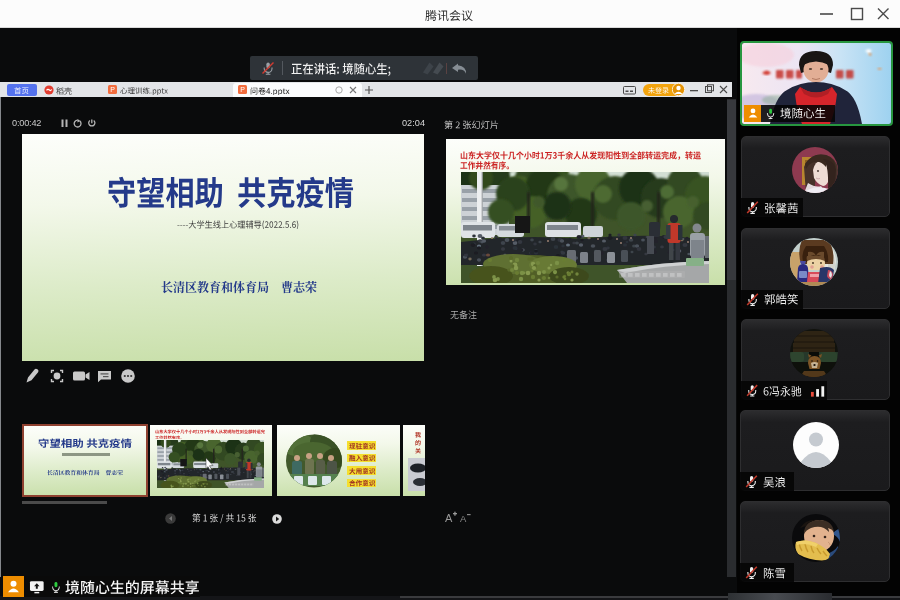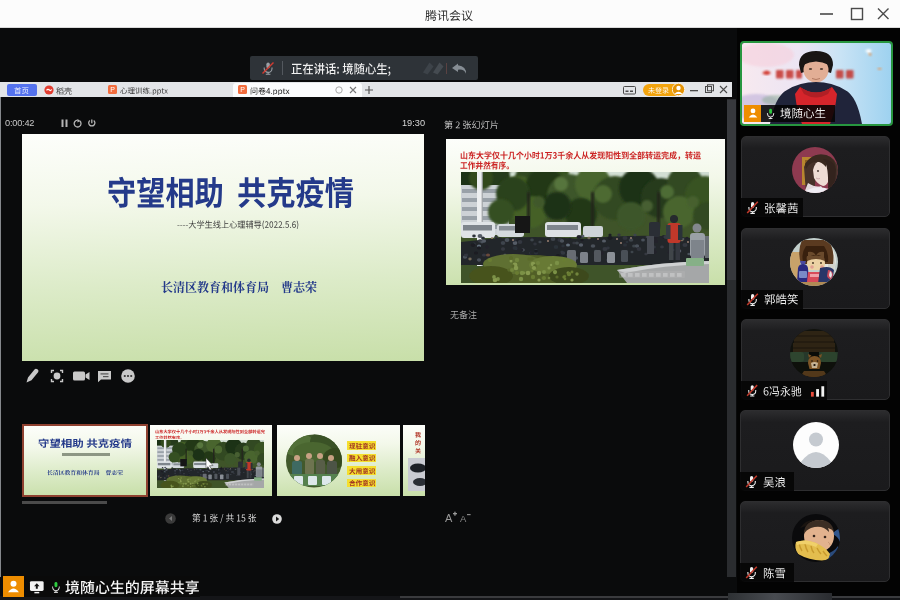--- a/index.html
+++ b/index.html
@@ -99,30 +99,30 @@
           <path d="M2.2 6.1V11.9H0.6V13H11.9V11.9H7.2V8.2H11V7.1H7.2V4H11.5V2.8H1.1V4H6V11.9H3.5V6.1Z M17.3 1.9C17.1 2.5 16.9 3.2 16.6 3.8H13.2V4.9H16.1C15.3 6.5 14.3 7.9 12.9 8.8C13.1 9.1 13.4 9.6 13.5 9.9C14 9.6 14.4 9.2 14.8 8.8V13.5H16V7.4C16.6 6.7 17.1 5.8 17.5 4.9H24.3V3.8H18C18.2 3.3 18.4 2.8 18.5 2.2ZM19.9 5.5V7.8H17.2V8.9H19.9V12.2H16.7V13.2H24.3V12.2H21.1V8.9H23.8V7.8H21.1V5.5Z M26.2 2.8C26.8 3.4 27.6 4.3 28 4.9L28.9 4.1C28.5 3.5 27.6 2.7 27 2.1ZM25.5 5.8V7H27.1V11C27.1 11.6 26.7 12 26.4 12.2C26.7 12.5 27 13 27.1 13.3C27.3 13 27.6 12.7 29.7 11C29.6 10.8 29.4 10.3 29.3 10L28.2 10.8V5.8ZM34.2 5.5V8.2H32.3V7.7V5.5ZM31.1 2V4.3H29.5V5.5H31.1V7.7V8.2H29.2V9.4H31C30.9 10.7 30.4 11.9 29.3 12.8C29.6 12.9 30 13.3 30.2 13.5C31.6 12.5 32 11 32.2 9.4H34.2V13.5H35.4V9.4H37V8.2H35.4V5.5H36.8V4.3H35.4V1.9H34.2V4.3H32.3V2Z M38.6 2.9C39.3 3.5 40.1 4.3 40.5 4.9L41.3 4C40.9 3.5 40 2.8 39.4 2.2ZM42.7 8.8V13.6H43.9V13.1H47.6V13.5H48.9V8.8H46.3V6.9H49.5V5.8H46.3V3.5C47.3 3.4 48.2 3.2 49 3L48.1 2C46.7 2.5 44.2 2.8 42 3C42.2 3.3 42.3 3.7 42.4 4C43.3 3.9 44.2 3.8 45.1 3.7V5.8H42V6.9H45.1V8.8ZM43.9 12V9.9H47.6V12ZM38 5.8V7H39.6V11C39.6 11.7 39.2 12.1 38.9 12.3C39.1 12.5 39.5 13 39.6 13.3C39.8 13 40.2 12.7 42.4 10.9C42.2 10.7 42 10.2 41.9 9.9L40.7 10.8V5.8Z M51.9 7.8C52.4 7.8 52.8 7.3 52.8 6.8C52.8 6.1 52.4 5.7 51.9 5.7C51.3 5.7 50.9 6.1 50.9 6.8C50.9 7.3 51.3 7.8 51.9 7.8ZM51.9 12.7C52.4 12.7 52.8 12.2 52.8 11.7C52.8 11.1 52.4 10.6 51.9 10.6C51.3 10.6 50.9 11.1 50.9 11.7C50.9 12.2 51.3 12.7 51.9 12.7Z M62.8 8.8H66.4V9.5H62.8ZM62.8 7.4H66.4V8.1H62.8ZM63.8 2.1C63.9 2.3 64 2.5 64.1 2.8H61.5V3.8H67.8V2.8H65.3C65.2 2.5 65.1 2.1 64.9 1.9ZM65.8 3.9C65.7 4.2 65.5 4.7 65.4 5.1H63.6L63.8 5C63.8 4.7 63.6 4.2 63.4 3.8L62.5 4C62.6 4.3 62.7 4.8 62.8 5.1H61.1V6.1H68.2V5.1H66.4L66.9 4.1ZM61.7 6.6V10.3H62.9C62.7 11.6 62.2 12.3 60.2 12.7C60.4 12.9 60.7 13.3 60.8 13.6C63.1 13 63.8 12 64 10.3H65V12C65 12.7 65.1 12.9 65.3 13.1C65.5 13.3 65.9 13.4 66.2 13.4C66.4 13.4 66.9 13.4 67.1 13.4C67.3 13.4 67.7 13.3 67.8 13.3C68.1 13.2 68.2 13.1 68.3 12.8C68.4 12.6 68.5 12.1 68.5 11.6C68.2 11.5 67.8 11.3 67.6 11.2C67.6 11.6 67.5 12 67.5 12.2C67.5 12.3 67.4 12.4 67.3 12.4C67.3 12.4 67.1 12.5 67 12.5C66.8 12.5 66.6 12.5 66.5 12.5C66.3 12.5 66.3 12.4 66.2 12.4C66.1 12.4 66.1 12.3 66.1 12.1V10.3H67.5V6.6ZM56.9 10.8 57.3 12C58.4 11.6 59.8 11 61.1 10.5L60.8 9.4L59.6 9.8V6.1H60.7V5H59.6V2.1H58.4V5H57.1V6.1H58.4V10.3C57.9 10.5 57.3 10.6 56.9 10.8Z M77.4 1.9C77.3 2.4 77.2 2.9 77 3.3H75.3V4.3H76.6C76.2 5.2 75.6 6 74.9 6.6L75.1 6.7H73.1V7.7H74.2V11.1C73.7 11.3 73.2 11.8 72.6 12.4L73.4 13.4C73.8 12.7 74.3 11.9 74.6 11.9C74.8 11.9 75.2 12.3 75.7 12.6C76.4 13.1 77.1 13.3 78.2 13.3C79 13.3 80.3 13.2 80.9 13.2C80.9 12.9 81 12.4 81.1 12.1C80.3 12.2 79 12.3 78.2 12.3C77.2 12.3 76.5 12.1 75.8 11.7C75.6 11.5 75.4 11.3 75.2 11.2V6.8C75.4 7 75.6 7.2 75.7 7.4C76 7.1 76.2 6.9 76.4 6.6V11.6H77.5V9.6H79.5V10.6C79.5 10.7 79.4 10.7 79.3 10.8C79.2 10.8 78.9 10.8 78.5 10.7C78.6 11 78.8 11.3 78.8 11.6C79.4 11.6 79.8 11.6 80.1 11.4C80.4 11.3 80.5 11.1 80.5 10.6V5.2H77.3C77.5 4.9 77.6 4.6 77.8 4.3H81V3.3H78.1C78.3 2.9 78.4 2.5 78.5 2.1ZM77.5 7.8H79.5V8.8H77.5ZM77.5 7V6.1H79.5V7ZM70 2.5V13.6H71V3.5H72.1C71.9 4.4 71.6 5.6 71.4 6.4C72.1 7.4 72.2 8.3 72.2 8.9C72.2 9.3 72.2 9.7 72 9.8C71.9 9.9 71.8 9.9 71.7 9.9C71.6 9.9 71.4 9.9 71.2 9.9C71.4 10.2 71.4 10.6 71.4 10.9C71.7 10.9 71.9 10.9 72.1 10.9C72.4 10.8 72.6 10.8 72.8 10.6C73.1 10.4 73.2 9.8 73.2 9.1C73.2 8.3 73.1 7.4 72.3 6.3C72.6 5.5 72.9 4.4 73.2 3.5C73.7 4.1 74.2 4.9 74.4 5.4L75.2 5C75 4.4 74.4 3.6 73.9 3L73.2 3.4L73.4 2.9L72.6 2.4L72.5 2.5Z M85.2 5.5V11.5C85.2 12.9 85.6 13.3 87.1 13.3C87.4 13.3 89.1 13.3 89.5 13.3C90.9 13.3 91.3 12.6 91.4 10.2C91.1 10.1 90.6 9.9 90.3 9.7C90.2 11.8 90.1 12.2 89.4 12.2C89 12.2 87.6 12.2 87.2 12.2C86.6 12.2 86.4 12.1 86.4 11.5V5.5ZM83.1 6.3C82.9 7.9 82.5 9.8 82 11.1L83.2 11.6C83.7 10.2 84.1 8.1 84.3 6.5ZM90.9 6.4C91.6 7.9 92.3 9.9 92.5 11.2L93.7 10.7C93.4 9.4 92.7 7.5 92 6ZM85.7 3.1C86.9 3.9 88.4 5.1 89.1 5.9L90 5C89.2 4.2 87.7 3 86.5 2.3Z M96.8 2.1C96.4 3.9 95.6 5.6 94.6 6.7C94.9 6.9 95.4 7.2 95.6 7.4C96.1 6.9 96.5 6.2 96.9 5.5H99.7V8H96.1V9.1H99.7V12H94.7V13.2H105.9V12H100.9V9.1H104.8V8H100.9V5.5H105.3V4.3H100.9V1.9H99.7V4.3H97.4C97.7 3.7 97.9 3 98.1 2.4Z M108.4 7.8C108.9 7.8 109.4 7.3 109.4 6.8C109.4 6.1 108.9 5.7 108.4 5.7C107.9 5.7 107.4 6.1 107.4 6.8C107.4 7.3 107.9 7.8 108.4 7.8ZM107.5 15C108.8 14.5 109.6 13.5 109.6 12.2C109.6 11.2 109.2 10.6 108.5 10.6C107.9 10.6 107.5 11 107.5 11.6C107.5 12.2 107.9 12.5 108.4 12.5L108.6 12.5C108.6 13.2 108 13.8 107.2 14.2Z" fill="#f0f0f0"></path>
         </svg>
       </div>
 <svg class="abs" style="left:172px;top:4px" width="50" height="17">
         <path d="M1 12.5 L7.5 2.5 L11.5 6.5 L5.5 14.5 Z" fill="#3d4349"></path>
         <path d="M11 12.5 L17.5 2.5 L21.5 6.5 L15.5 14.5 Z" fill="#454b51"></path>
         <rect x="24" y="3" width="1" height="11" fill="#5a4242"></rect>
         <path d="M36 3.5 L30 8 L36 12 V9.7 q6 -1 8 4 q0.5 -7 -8 -8.4 Z" fill="#868d94"></path>
       </svg>
 </div>
-<div style="position:absolute;left:5px;top:118.5px;font-size:9.2px;line-height:9px;color:#c9c9c9;letter-spacing:-0.2px"><span>0:00:42</span></div>
+<div style="position:absolute;left:12px;top:118.5px;font-size:9.2px;line-height:9px;color:#c9c9c9;letter-spacing:-0.2px"><span>0:00:42</span></div>
 <svg class="abs" style="left:60px;top:119px" width="38" height="9">
       <rect x="1.5" y="0.5" width="2" height="7.5" fill="#b5b5b5"></rect>
       <rect x="5.5" y="0.5" width="2" height="7.5" fill="#b5b5b5"></rect>
       <path d="M17.7 1.2 a3.4 3.4 0 1 0 2.2 0.9" stroke="#b5b5b5" stroke-width="1.3" fill="none"></path>
       <path d="M17.5 0 l3 1.9 -3.1 1.7 Z" fill="#b5b5b5"></path>
       <path d="M31.8 0.5 v3.8" stroke="#b5b5b5" stroke-width="1.3"></path>
       <path d="M29.9 1.4 a3.1 3.1 0 1 0 3.8 0" stroke="#b5b5b5" stroke-width="1.3" fill="none"></path>
     </svg>
-<div style="position:absolute;left:402px;top:118.5px;font-size:9.2px;line-height:9px;color:#d8d8d8"><span>19:30</span></div>
+<div style="position:absolute;left:402px;top:118.5px;font-size:9.2px;line-height:9px;color:#d8d8d8"><span>02:04</span></div>
 <div class="abs" style="left:22px;top:134px;width:402px;height:227px;background:linear-gradient(178deg,#fdfefb 0%,#f3f8ea 30%,#dcebc8 65%,#c8dfa9 100%)">
 <div style="position:absolute;left:85px;top:38px;">
         <svg width="247" height="38.94" viewBox="0 0 278.98 38.94" preserveAspectRatio="none" style="display:block">
           <path d="M5.3 24.5C7.3 26.6 9.5 29.4 10.4 31.4L13.7 29.1C12.8 27.1 10.5 24.4 8.5 22.5ZM19.1 13.8V17.8H1.7V21.7H19.1V31.1C19.1 31.6 18.8 31.8 18.2 31.8C17.5 31.8 15 31.8 12.9 31.7C13.4 32.8 14.1 34.6 14.3 35.7C17.4 35.8 19.6 35.7 21.2 35.1C22.7 34.5 23.2 33.4 23.2 31.2V21.7H31.3V17.8H23.2V13.8ZM13.5 5.6C14 6.6 14.5 7.7 14.9 8.7H2.3V15.8H6.3V12.5H26.3V15.8H30.5V8.7H19.3C18.9 7.5 18.2 5.9 17.5 4.7Z M34.7 32.2V35.4H64.2V32.2H51.4V30.4H60.9V27.3H51.4V25.6H62.5V22.4H36.8V25.6H47.5V27.3H38.2V30.4H47.5V32.2ZM37.5 21.2C38.3 20.7 39.7 20.2 48.2 17.9C48.1 17.1 48.1 15.5 48.3 14.6L41.5 16.3V11.5H49.3V8.1H44.3C43.9 7.1 43.3 5.8 42.7 4.9L39.2 5.9C39.5 6.6 39.9 7.4 40.2 8.1H34.2V11.5H37.7V15.8C37.7 17.3 36.7 18 36 18.4C36.6 19 37.3 20.4 37.5 21.2ZM50.8 6C50.8 13.9 50.9 17.2 47.3 19.4C48 20 49.1 21.4 49.5 22.3C51.7 21.1 52.9 19.4 53.6 16.9H59.7V18C59.7 18.4 59.5 18.5 59 18.5C58.5 18.6 56.8 18.6 55.3 18.5C55.9 19.4 56.4 20.9 56.6 21.9C58.9 21.9 60.6 21.8 61.8 21.3C63.1 20.8 63.5 19.8 63.5 18.1V6ZM54.5 8.8H59.7V10.3H54.4ZM54.3 12.8H59.7V14.4H54.1Z M85.1 18.1H92.9V22.4H85.1ZM85.1 14.6V10.5H92.9V14.6ZM85.1 25.9H92.9V30.2H85.1ZM81.3 6.7V35.7H85.1V33.8H92.9V35.5H96.9V6.7ZM72.2 4.9V11.8H67.5V15.5H71.7C70.7 19.5 68.8 23.9 66.6 26.6C67.3 27.6 68.1 29.2 68.5 30.3C69.9 28.4 71.2 25.8 72.2 22.9V35.9H76V22.1C77 23.6 77.9 25.2 78.4 26.2L80.7 23C80 22.2 77.2 18.7 76 17.5V15.5H80.2V11.8H76V4.9Z M99.8 28.7 100.5 32.7 115 29.2C114 30.6 112.7 31.9 111.1 33C112 33.7 113.3 35 113.8 36C120.3 31.5 122.1 24.6 122.6 15.8H126.1C125.9 26.4 125.6 30.6 124.8 31.5C124.5 31.9 124.2 32 123.6 32C122.9 32 121.4 32 119.8 31.9C120.5 32.9 120.9 34.6 121 35.7C122.7 35.7 124.4 35.8 125.5 35.6C126.7 35.4 127.5 35 128.2 33.9C129.3 32.3 129.6 27.5 129.9 13.9C129.9 13.4 129.9 12.1 129.9 12.1H122.7C122.8 9.8 122.8 7.4 122.8 5H118.9L118.9 12.1H114.5V15.8H118.7C118.4 20.9 117.6 25.2 115.4 28.7L115.1 25.6L113.7 25.9V6.3H102.1V28.2ZM105.6 27.6V23.5H110V26.7ZM105.6 16.7H110V20.1H105.6ZM105.6 13.2V9.9H110V13.2Z M165.8 28.5C168.7 30.8 172.7 34 174.5 36L178.4 33.7C176.3 31.6 172.2 28.5 169.4 26.5ZM157 26.6C155.3 28.8 151.8 31.5 148.6 33.2C149.6 33.9 151 35.1 151.9 36C155.1 34.1 158.7 31.1 161.2 28.2ZM149.6 11.3V15.1H155.6V21.5H148.4V25.3H178.6V21.5H171.4V15.1H177.6V11.3H171.4V5.2H167.3V11.3H159.7V5.2H155.6V11.3ZM159.7 21.5V15.1H167.3V21.5Z M189.4 17.5H203.6V21.1H189.4ZM194.3 4.9V7.8H182.1V11.4H194.3V14H185.6V24.6H190C189.5 28.5 188.2 31 180.9 32.3C181.7 33.2 182.8 34.9 183.2 36C191.8 34 193.6 30.2 194.3 24.6H198.1V30.7C198.1 34.4 199.1 35.6 202.9 35.6C203.7 35.6 206.3 35.6 207.1 35.6C210.4 35.6 211.5 34.2 211.9 28.9C210.8 28.6 209.1 28 208.2 27.4C208.1 31.3 207.9 31.8 206.8 31.8C206.1 31.8 204 31.8 203.5 31.8C202.4 31.8 202.2 31.7 202.2 30.6V24.6H207.7V14H198.4V11.4H211V7.8H198.4V4.9Z M229.3 5.7C229.6 6.5 230 7.5 230.4 8.3H218.9V14.7C218.3 13.5 217.6 12.1 216.9 11L213.8 12.4C214.8 14.3 216 16.8 216.5 18.4L218.9 17.3V18.4L218.9 21C216.9 22 215.1 23 213.7 23.6L214.9 27.2L218.5 25C218 28.1 217 31.3 214.9 33.8C215.8 34.3 217.5 35.4 218.2 36.1C221.7 32.1 222.6 25.8 222.8 20.7C223.3 21.3 224.1 22.2 224.6 23H224.3V26.3H226.1L225.1 26.5C226.1 28.4 227.4 30 229 31.3C226.8 32 224.5 32.4 222 32.7C222.6 33.6 223.3 35 223.6 36C226.9 35.5 229.9 34.7 232.6 33.6C235.2 34.8 238.4 35.6 242.2 36C242.7 34.9 243.6 33.3 244.4 32.5C241.4 32.3 238.8 31.9 236.6 31.3C239 29.5 240.9 27.1 242.1 23.9L239.7 22.8L239.1 23H226.1C229.4 21.4 230.2 19.1 230.3 16.7H235.5V17.5C235.5 20.8 236.2 22.2 239.6 22.2C240.1 22.2 241.3 22.2 241.8 22.2C242.6 22.2 243.4 22.1 243.9 21.9C243.8 21 243.7 19.4 243.6 18.4C243.1 18.6 242.3 18.6 241.7 18.6C241.4 18.6 240.2 18.6 239.9 18.6C239.4 18.6 239.3 18.3 239.3 17.5V13.3H226.6V16.3C226.6 17.9 226.2 19.2 222.8 20.3L222.8 18.4V11.9H244.9V8.3H234.8C234.4 7.3 233.8 5.8 233.2 4.7ZM236.7 26.3C235.7 27.7 234.3 28.8 232.7 29.7C231.1 28.8 229.8 27.7 228.9 26.3Z M247.9 11.5C247.7 14.2 247.2 17.9 246.5 20.2L249.4 21.2C250.1 18.6 250.6 14.6 250.7 11.8ZM262 26.8H271.9V28.2H262ZM262 24V22.4H271.9V24ZM250.7 4.9V35.9H254.3V11.8C254.8 13.1 255.3 14.5 255.6 15.4L258.2 14.2L258.1 14H265V15.4H256.1V18.2H277.9V15.4H268.9V14H276V11.4H268.9V10H276.9V7.2H268.9V4.9H265V7.2H257.2V10H265V11.4H258.1V13.9C257.7 12.7 256.9 10.9 256.2 9.5L254.3 10.3V4.9ZM258.4 19.5V36H262V31H271.9V32.1C271.9 32.5 271.8 32.6 271.3 32.6C270.9 32.6 269.3 32.7 268 32.6C268.4 33.5 268.9 35 269 35.9C271.3 36 273 35.9 274.1 35.4C275.4 34.8 275.7 33.9 275.7 32.2V19.5Z" fill="#243a8a"></path>
         </svg>
       </div>
 <div style="position:absolute;left:155px;top:84.7px;">
         <svg width="122" height="10.38" viewBox="0 0 131.56 10.38" preserveAspectRatio="none" style="display:block">
           <path d="M0.4 6.6H2.7V6H0.4Z M3.5 6.6H5.7V6H3.5Z M6.5 6.6H8.8V6H6.5Z M9.6 6.6H11.8V6H9.6Z M16.3 1.4C16.3 2.1 16.3 3 16.1 3.9H12.8V4.6H16C15.7 6.3 14.8 8 12.6 8.9C12.8 9.1 13 9.3 13.1 9.5C15.2 8.5 16.2 6.8 16.6 5.1C17.3 7.1 18.4 8.7 20.2 9.5C20.3 9.3 20.5 9 20.6 8.9C18.9 8.2 17.8 6.6 17.2 4.6H20.5V3.9H16.8C17 3 17 2.1 17 1.4Z M25.1 5.7V6.4H21.5V7H25.1V8.7C25.1 8.8 25 8.8 24.8 8.9C24.7 8.9 24.1 8.9 23.4 8.9C23.5 9 23.6 9.3 23.7 9.5C24.5 9.5 25 9.5 25.3 9.4C25.6 9.3 25.7 9.1 25.7 8.7V7H29.3V6.4H25.7V6C26.5 5.7 27.3 5.2 27.9 4.7L27.5 4.3L27.3 4.4H23V5H26.6C26.1 5.3 25.6 5.6 25.1 5.7ZM24.7 1.5C25 2 25.3 2.5 25.4 2.9H23.5L23.8 2.7C23.7 2.4 23.3 1.9 23 1.5L22.4 1.7C22.7 2.1 23 2.5 23.2 2.9H21.7V4.6H22.4V3.5H28.5V4.6H29.2V2.9H27.7C28 2.5 28.3 2.1 28.6 1.7L27.9 1.5C27.7 1.9 27.4 2.5 27 2.9H25.6L26 2.7C25.9 2.3 25.6 1.8 25.3 1.3Z M31.9 1.5C31.6 2.8 31 4 30.3 4.8C30.5 4.9 30.7 5.1 30.9 5.2C31.2 4.8 31.5 4.3 31.8 3.8H33.9V5.7H31.3V6.3H33.9V8.6H30.3V9.2H38.2V8.6H34.6V6.3H37.4V5.7H34.6V3.8H37.7V3.1H34.6V1.4H33.9V3.1H32.1C32.3 2.7 32.5 2.2 32.6 1.7Z M39.1 8.3 39.2 9C40 8.7 41.1 8.4 42.1 8.1L42 7.5C40.9 7.8 39.8 8.1 39.1 8.3ZM44.8 1.9C45.2 2.1 45.8 2.5 46.1 2.7L46.5 2.3C46.2 2.1 45.6 1.8 45.2 1.6ZM39.2 5.1C39.4 5 39.6 5 40.7 4.8C40.3 5.4 39.9 5.8 39.8 6C39.5 6.3 39.3 6.6 39.1 6.6C39.2 6.8 39.3 7.1 39.3 7.2C39.5 7.1 39.8 7 42 6.6C42 6.4 42 6.2 42 6L40.2 6.3C40.9 5.5 41.6 4.6 42.1 3.6L41.6 3.3C41.4 3.6 41.2 3.9 41 4.2L39.9 4.3C40.4 3.6 41 2.6 41.3 1.7L40.7 1.4C40.4 2.5 39.7 3.6 39.5 3.9C39.3 4.2 39.2 4.4 39 4.5C39.1 4.6 39.2 4.9 39.2 5.1ZM46.4 5.7C46.1 6.3 45.6 6.8 45 7.2C44.9 6.8 44.8 6.2 44.7 5.6L46.9 5.1L46.8 4.6L44.6 5C44.5 4.6 44.5 4.2 44.5 3.8L46.7 3.5L46.6 2.9L44.4 3.2C44.4 2.6 44.4 2 44.4 1.4H43.8C43.8 2.1 43.8 2.7 43.8 3.3L42.4 3.5L42.5 4.1L43.9 3.9C43.9 4.3 43.9 4.7 44 5.1L42.2 5.4L42.4 6L44 5.7C44.1 6.4 44.3 7.1 44.5 7.6C43.7 8.1 42.9 8.5 42 8.8C42.1 8.9 42.3 9.2 42.4 9.3C43.2 9.1 44 8.7 44.7 8.2C45.1 9 45.5 9.5 46.2 9.5C46.8 9.5 47 9.2 47.1 8.2C46.9 8.1 46.7 8 46.6 7.8C46.6 8.6 46.5 8.8 46.2 8.8C45.8 8.8 45.5 8.5 45.2 7.8C45.9 7.3 46.5 6.7 47 6Z M51.2 1.5V8.4H47.9V9.1H55.8V8.4H51.9V4.9H55.2V4.3H51.9V1.5Z M58.8 3.9V8.2C58.8 9.1 59.1 9.3 60 9.3C60.2 9.3 61.6 9.3 61.8 9.3C62.8 9.3 63 8.9 63.1 7.2C62.9 7.1 62.6 7 62.5 6.9C62.4 8.4 62.3 8.7 61.8 8.7C61.5 8.7 60.3 8.7 60.1 8.7C59.6 8.7 59.5 8.6 59.5 8.2V3.9ZM57.4 4.5C57.3 5.6 57 7 56.6 7.8L57.3 8.1C57.6 7.2 57.9 5.7 58 4.6ZM62.9 4.5C63.4 5.6 63.9 7 64.1 7.9L64.7 7.6C64.5 6.7 64 5.4 63.5 4.3ZM59.2 2.1C60.1 2.7 61.1 3.6 61.6 4.2L62.1 3.7C61.6 3.1 60.5 2.3 59.7 1.7Z M69.2 4H70.5V5.2H69.2ZM71.1 4H72.5V5.2H71.1ZM69.2 2.4H70.5V3.5H69.2ZM71.1 2.4H72.5V3.5H71.1ZM67.8 8.6V9.2H73.5V8.6H71.2V7.4H73.2V6.8H71.2V5.8H73.1V1.8H68.6V5.8H70.5V6.8H68.5V7.4H70.5V8.6ZM65.3 7.9 65.5 8.6C66.3 8.3 67.3 8 68.2 7.7L68.1 7L67.1 7.4V5.2H68V4.5H67.1V2.6H68.2V2H65.4V2.6H66.5V4.5H65.5V5.2H66.5V7.6C66.1 7.7 65.7 7.8 65.3 7.9Z M80.5 1.7C80.9 2 81.4 2.3 81.6 2.6L82 2.2C81.8 2 81.3 1.7 81 1.4ZM79.6 1.4V2.6H77.7V3.2H79.6V4H78V9.5H78.5V7.6H79.7V9.4H80.2V7.6H81.3V8.8C81.3 8.9 81.3 8.9 81.2 8.9C81.1 8.9 80.9 8.9 80.6 8.9C80.7 9.1 80.8 9.3 80.8 9.5C81.2 9.5 81.5 9.5 81.7 9.4C81.9 9.3 81.9 9.1 81.9 8.8V4H80.3V3.2H82.2V2.6H80.3V1.4ZM78.5 6H79.7V7H78.5ZM78.5 5.5V4.5H79.7V5.5ZM81.3 6V7H80.2V6ZM81.3 5.5H80.2V4.5H81.3ZM74.5 5.9C74.6 5.8 74.8 5.8 75.1 5.8H76V7L74.1 7.3L74.3 8L76 7.6V9.5H76.6V7.5L77.5 7.3L77.5 6.7L76.6 6.9V5.8H77.4V5.2H76.6V3.8H76V5.2H75.1C75.3 4.6 75.6 3.8 75.8 3.1H77.4V2.4H75.9C76 2.1 76.1 1.8 76.1 1.5L75.5 1.4C75.5 1.8 75.4 2.1 75.3 2.4H74.2V3.1H75.2C75 3.8 74.8 4.4 74.7 4.6C74.6 5 74.4 5.3 74.3 5.3C74.4 5.5 74.5 5.8 74.5 5.9Z M84.5 7.2C85 7.7 85.7 8.3 85.9 8.8L86.4 8.4C86.1 7.9 85.5 7.3 85 6.9H88.3V8.7C88.3 8.8 88.3 8.9 88.1 8.9C87.9 8.9 87.3 8.9 86.6 8.9C86.7 9 86.8 9.3 86.9 9.5C87.7 9.5 88.3 9.5 88.6 9.4C88.9 9.3 89 9.1 89 8.7V6.9H90.9V6.2H89V5.6H88.3V6.2H83.2V6.9H84.9ZM83.8 2V4.3C83.8 5.2 84.2 5.3 85.7 5.3C86 5.3 88.9 5.3 89.2 5.3C90.3 5.3 90.6 5.1 90.7 4.2C90.5 4.2 90.3 4.1 90.1 4C90 4.7 89.9 4.8 89.2 4.8C88.5 4.8 86.1 4.8 85.6 4.8C84.7 4.8 84.5 4.7 84.5 4.3V3.9H89.9V1.8H83.8ZM84.5 2.3H89.2V3.3H84.5Z M93.5 10.5 94 10.3C93.3 9.1 92.9 7.6 92.9 6.1C92.9 4.6 93.3 3.1 94 1.8L93.5 1.6C92.7 2.9 92.2 4.3 92.2 6.1C92.2 7.8 92.7 9.2 93.5 10.5Z M94.8 8.8H98.8V8.1H97C96.7 8.1 96.3 8.1 96 8.2C97.5 6.7 98.5 5.4 98.5 4.1C98.5 3 97.8 2.2 96.6 2.2C95.8 2.2 95.3 2.6 94.7 3.2L95.2 3.6C95.6 3.2 96 2.9 96.5 2.9C97.3 2.9 97.7 3.4 97.7 4.2C97.7 5.3 96.8 6.6 94.8 8.3Z M101.7 8.9C102.9 8.9 103.7 7.8 103.7 5.6C103.7 3.3 102.9 2.2 101.7 2.2C100.5 2.2 99.7 3.3 99.7 5.6C99.7 7.8 100.5 8.9 101.7 8.9ZM101.7 8.3C101 8.3 100.5 7.4 100.5 5.6C100.5 3.7 101 2.9 101.7 2.9C102.4 2.9 103 3.7 103 5.6C103 7.4 102.4 8.3 101.7 8.3Z M104.5 8.8H108.6V8.1H106.8C106.5 8.1 106.1 8.1 105.8 8.2C107.3 6.7 108.3 5.4 108.3 4.1C108.3 3 107.6 2.2 106.4 2.2C105.6 2.2 105 2.6 104.5 3.2L105 3.6C105.3 3.2 105.8 2.9 106.3 2.9C107.1 2.9 107.5 3.4 107.5 4.2C107.5 5.3 106.6 6.6 104.5 8.3Z M109.4 8.8H113.5V8.1H111.7C111.4 8.1 111 8.1 110.6 8.2C112.2 6.7 113.2 5.4 113.2 4.1C113.2 3 112.4 2.2 111.3 2.2C110.5 2.2 109.9 2.6 109.4 3.2L109.9 3.6C110.2 3.2 110.7 2.9 111.2 2.9C112 2.9 112.4 3.4 112.4 4.2C112.4 5.3 111.5 6.6 109.4 8.3Z M115.1 8.9C115.5 8.9 115.7 8.7 115.7 8.3C115.7 7.9 115.5 7.7 115.1 7.7C114.8 7.7 114.6 7.9 114.6 8.3C114.6 8.7 114.8 8.9 115.1 8.9Z M118.7 8.9C119.8 8.9 120.8 8.1 120.8 6.7C120.8 5.3 119.9 4.6 118.8 4.6C118.5 4.6 118.2 4.7 117.9 4.9L118 3H120.5V2.3H117.3L117.1 5.4L117.6 5.6C117.9 5.4 118.2 5.3 118.6 5.3C119.4 5.3 120 5.8 120 6.7C120 7.7 119.4 8.2 118.6 8.2C117.8 8.2 117.4 7.9 117 7.5L116.6 8.1C117 8.5 117.7 8.9 118.7 8.9Z M122.5 8.9C122.8 8.9 123.1 8.7 123.1 8.3C123.1 7.9 122.8 7.7 122.5 7.7C122.2 7.7 121.9 7.9 121.9 8.3C121.9 8.7 122.2 8.9 122.5 8.9Z M126.4 8.9C127.4 8.9 128.2 8.1 128.2 6.8C128.2 5.5 127.5 4.8 126.4 4.8C125.9 4.8 125.3 5.1 125 5.6C125 3.6 125.7 2.9 126.6 2.9C127 2.9 127.4 3.1 127.6 3.4L128.1 2.9C127.7 2.5 127.2 2.2 126.6 2.2C125.3 2.2 124.2 3.2 124.2 5.7C124.2 7.8 125.1 8.9 126.4 8.9ZM125 6.2C125.4 5.6 125.9 5.4 126.3 5.4C127.1 5.4 127.4 5.9 127.4 6.8C127.4 7.7 127 8.3 126.4 8.3C125.5 8.3 125.1 7.6 125 6.2Z M129.5 10.5C130.3 9.2 130.8 7.8 130.8 6.1C130.8 4.3 130.3 2.9 129.5 1.6L129 1.8C129.7 3.1 130.1 4.6 130.1 6.1C130.1 7.6 129.7 9.1 129 10.3Z" fill="#3c3c3c"></path>
         </svg>

